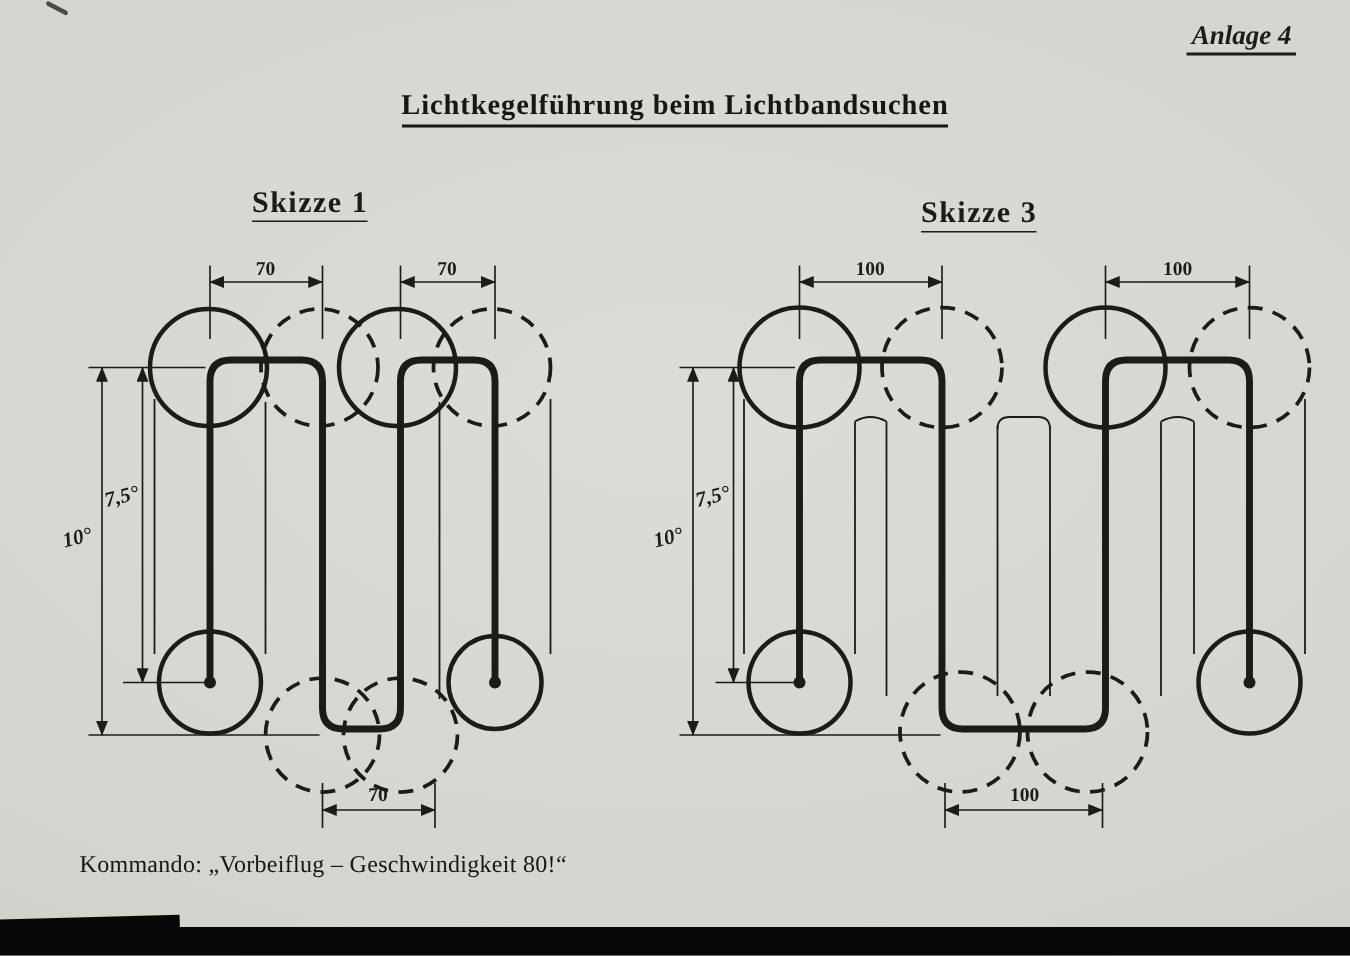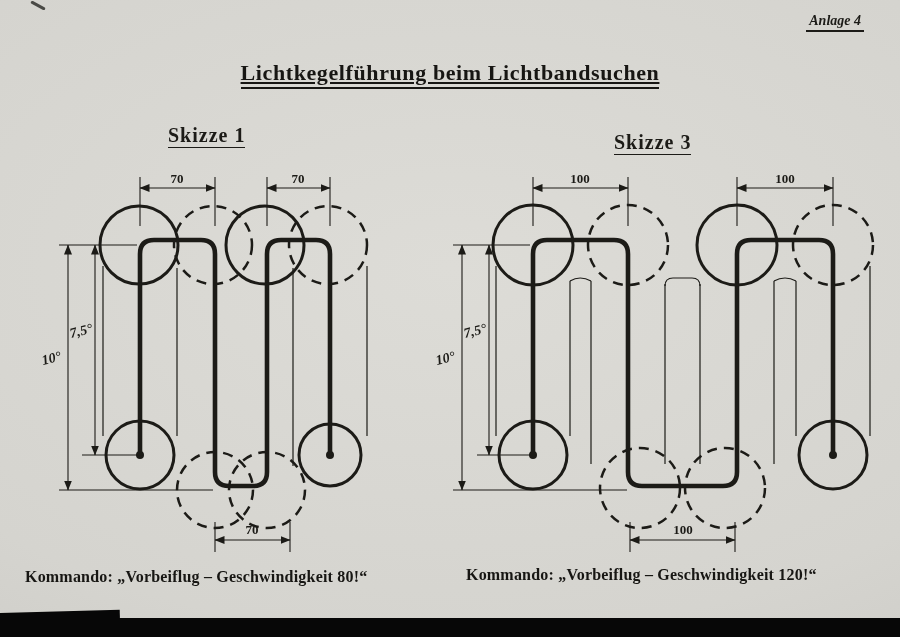--- a/index.html
+++ b/index.html
@@ -12,37 +12,36 @@
   .page {
     position:absolute; inset:0;
     background: radial-gradient(ellipse 130% 105% at 50% 42%, #dddcd7 0%, #d5d4cf 55%, #c9c8c3 88%, #bfbeb9 100%);
   }
   .scan-mark {
     position:absolute; left:30px; top:4px; width:16px; height:3px;
     background:#4a4a46; transform:rotate(28deg); border-radius:2px;
   }
   .annex {
     position:absolute; top:13px; right:36px;
-    font-size:14px; font-weight:bold; font-style:italic; color:#1c1b17;
+    font-size:18px; font-weight:bold; font-style:italic; color:#1c1b17;
     border-bottom:2px solid #1c1b17; padding:0 3px 1px 3px;
   }
   .title {
     position:absolute; top:60px; left:0; width:100%;
-    text-align:center; font-size:22px; font-weight:bold; color:#171613;
+    text-align:center; font-size:19px; font-weight:bold; color:#171613;
     letter-spacing:0.6px;
-    text-decoration:underline;
   }
   .title span { border-bottom:2px solid #171613; padding-bottom:2px; }
   .sk-label {
     position:absolute; font-size:20px; font-weight:bold; color:#1c1b17;
   }
   .sk-label span { border-bottom:1.5px solid #1c1b17; padding-bottom:1px; letter-spacing:1px; }
   .caption {
-    position:absolute; font-size:16px; font-weight:bold; color:#171613;
-    letter-spacing:0.2px; white-space:nowrap;
+    position:absolute; font-size:16px; font-weight:normal; color:#171613;
+    letter-spacing:0.2px; white-space:nowrap;margin-left:28px;
   }
   svg.sk { position:absolute; overflow:visible; }
   svg.sk text { font-family:"Liberation Serif","DejaVu Serif",serif; }
   .bottom-bar {
     position:absolute; left:0; bottom:0; width:900px; height:19px; background:#070707;
   }
   .bottom-bar-wedge {
     position:absolute; left:0; bottom:14px; width:120px; height:10px; background:#070707;
     transform:rotate(-1.5deg); transform-origin:left bottom;
   }
@@ -207,17 +206,16 @@
         <text x="155" y="15" text-anchor="middle">100</text>
         <text x="360" y="15" text-anchor="middle">100</text>
         <text x="258" y="366" text-anchor="middle">100</text>
         <text x="12" y="197" font-size="14" font-style="italic" transform="rotate(-14 12 197)">10°</text>
         <text x="40" y="170" font-size="14" font-style="italic" transform="rotate(-14 40 170)">7,5°</text>
       </g>
     </g>
   </svg>
 
   <div class="caption" style="left:25px; top:568px">Kommando: „Vorbeiflug – Geschwindigkeit 80!“</div>
-  <div class="caption" style="left:466px; top:566px">Kommando: „Vorbeiflug – Geschwindigkeit 120!“</div>
 
   <div class="bottom-bar-wedge"></div>
   <div class="bottom-bar"></div>
 </div>
 
 </body></html>

